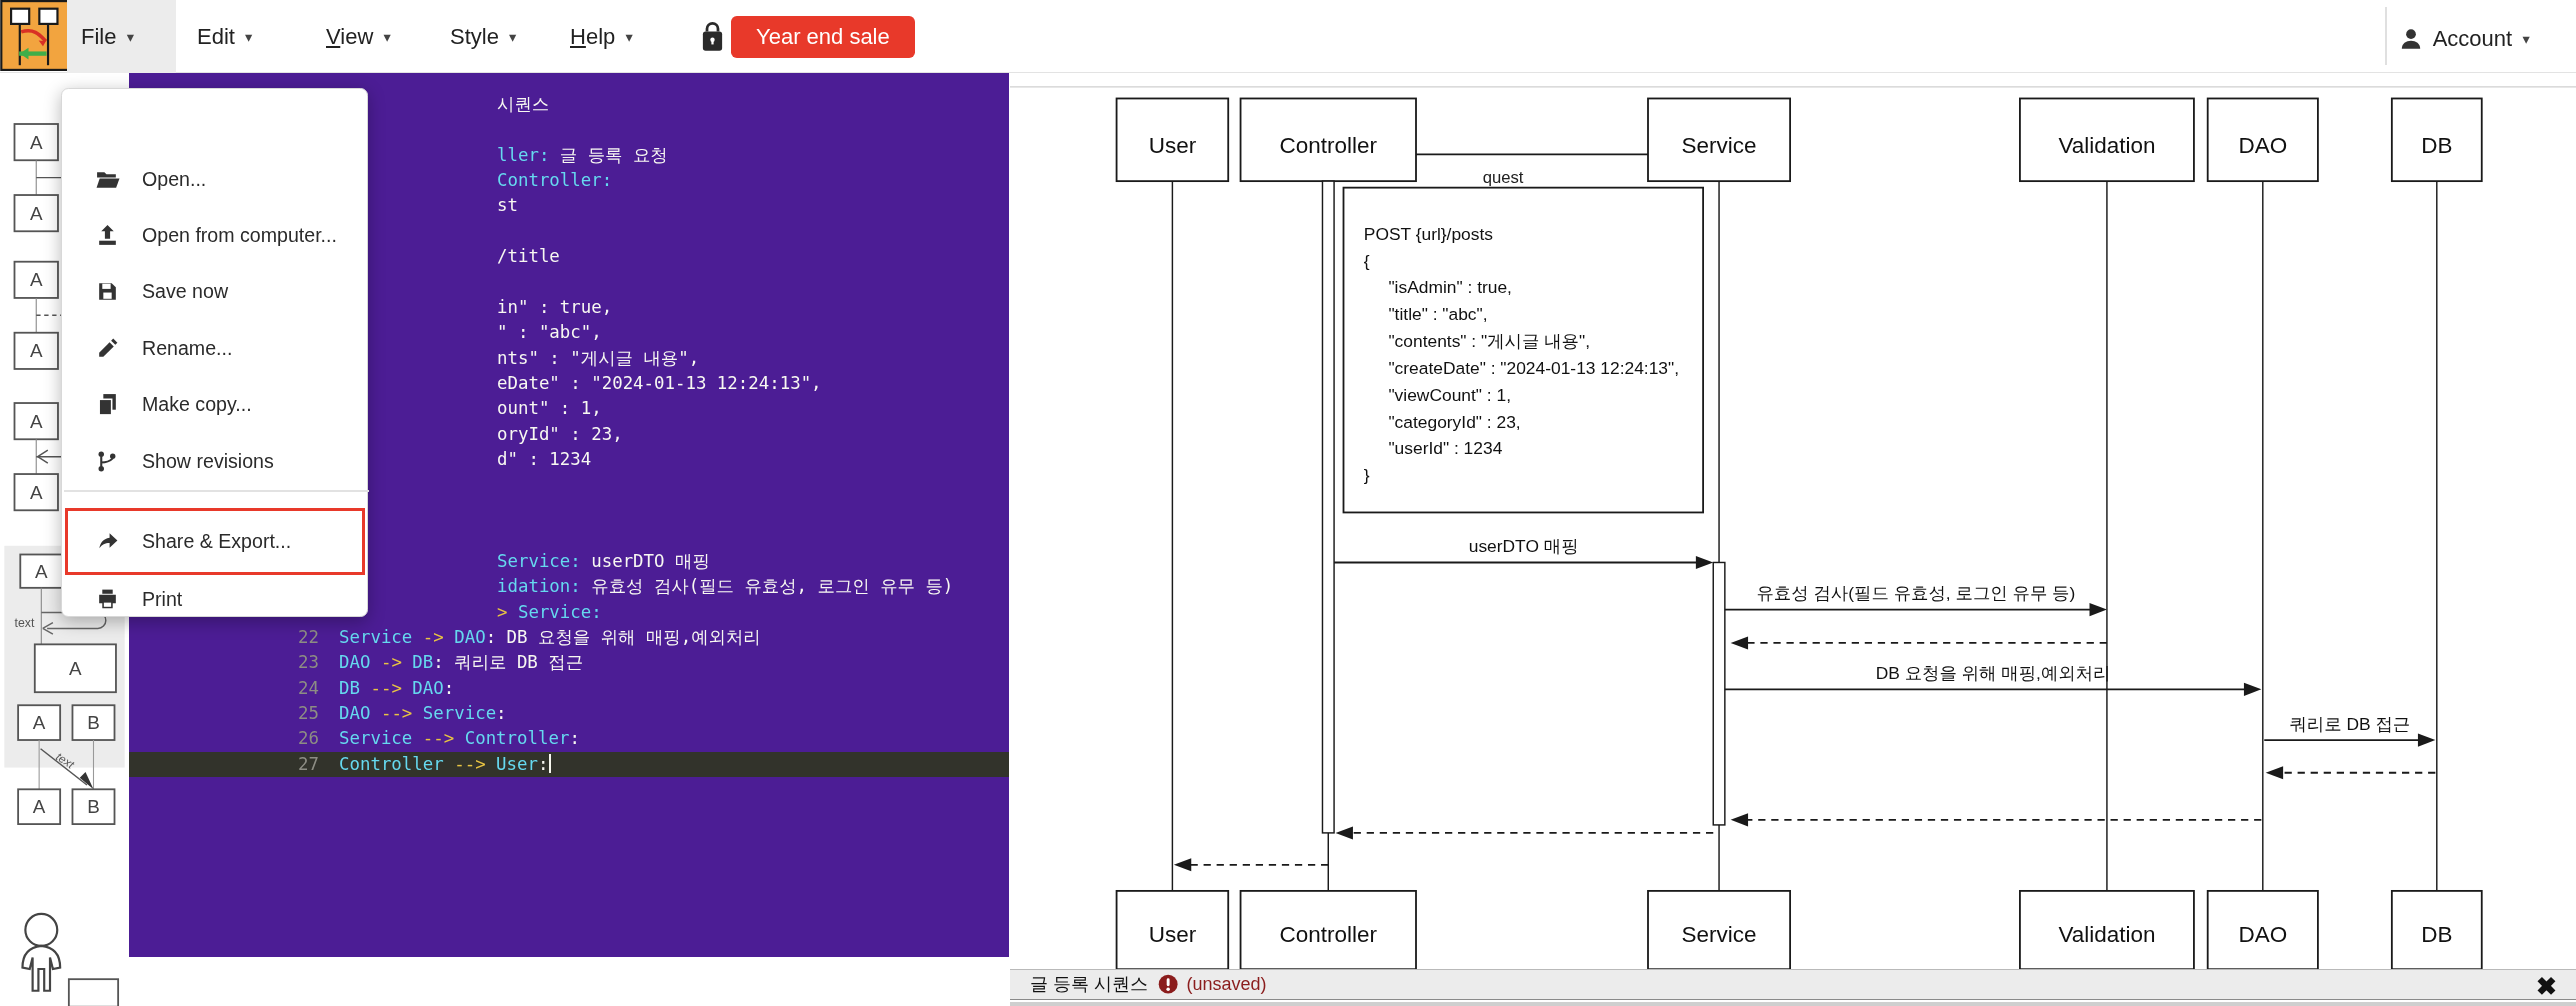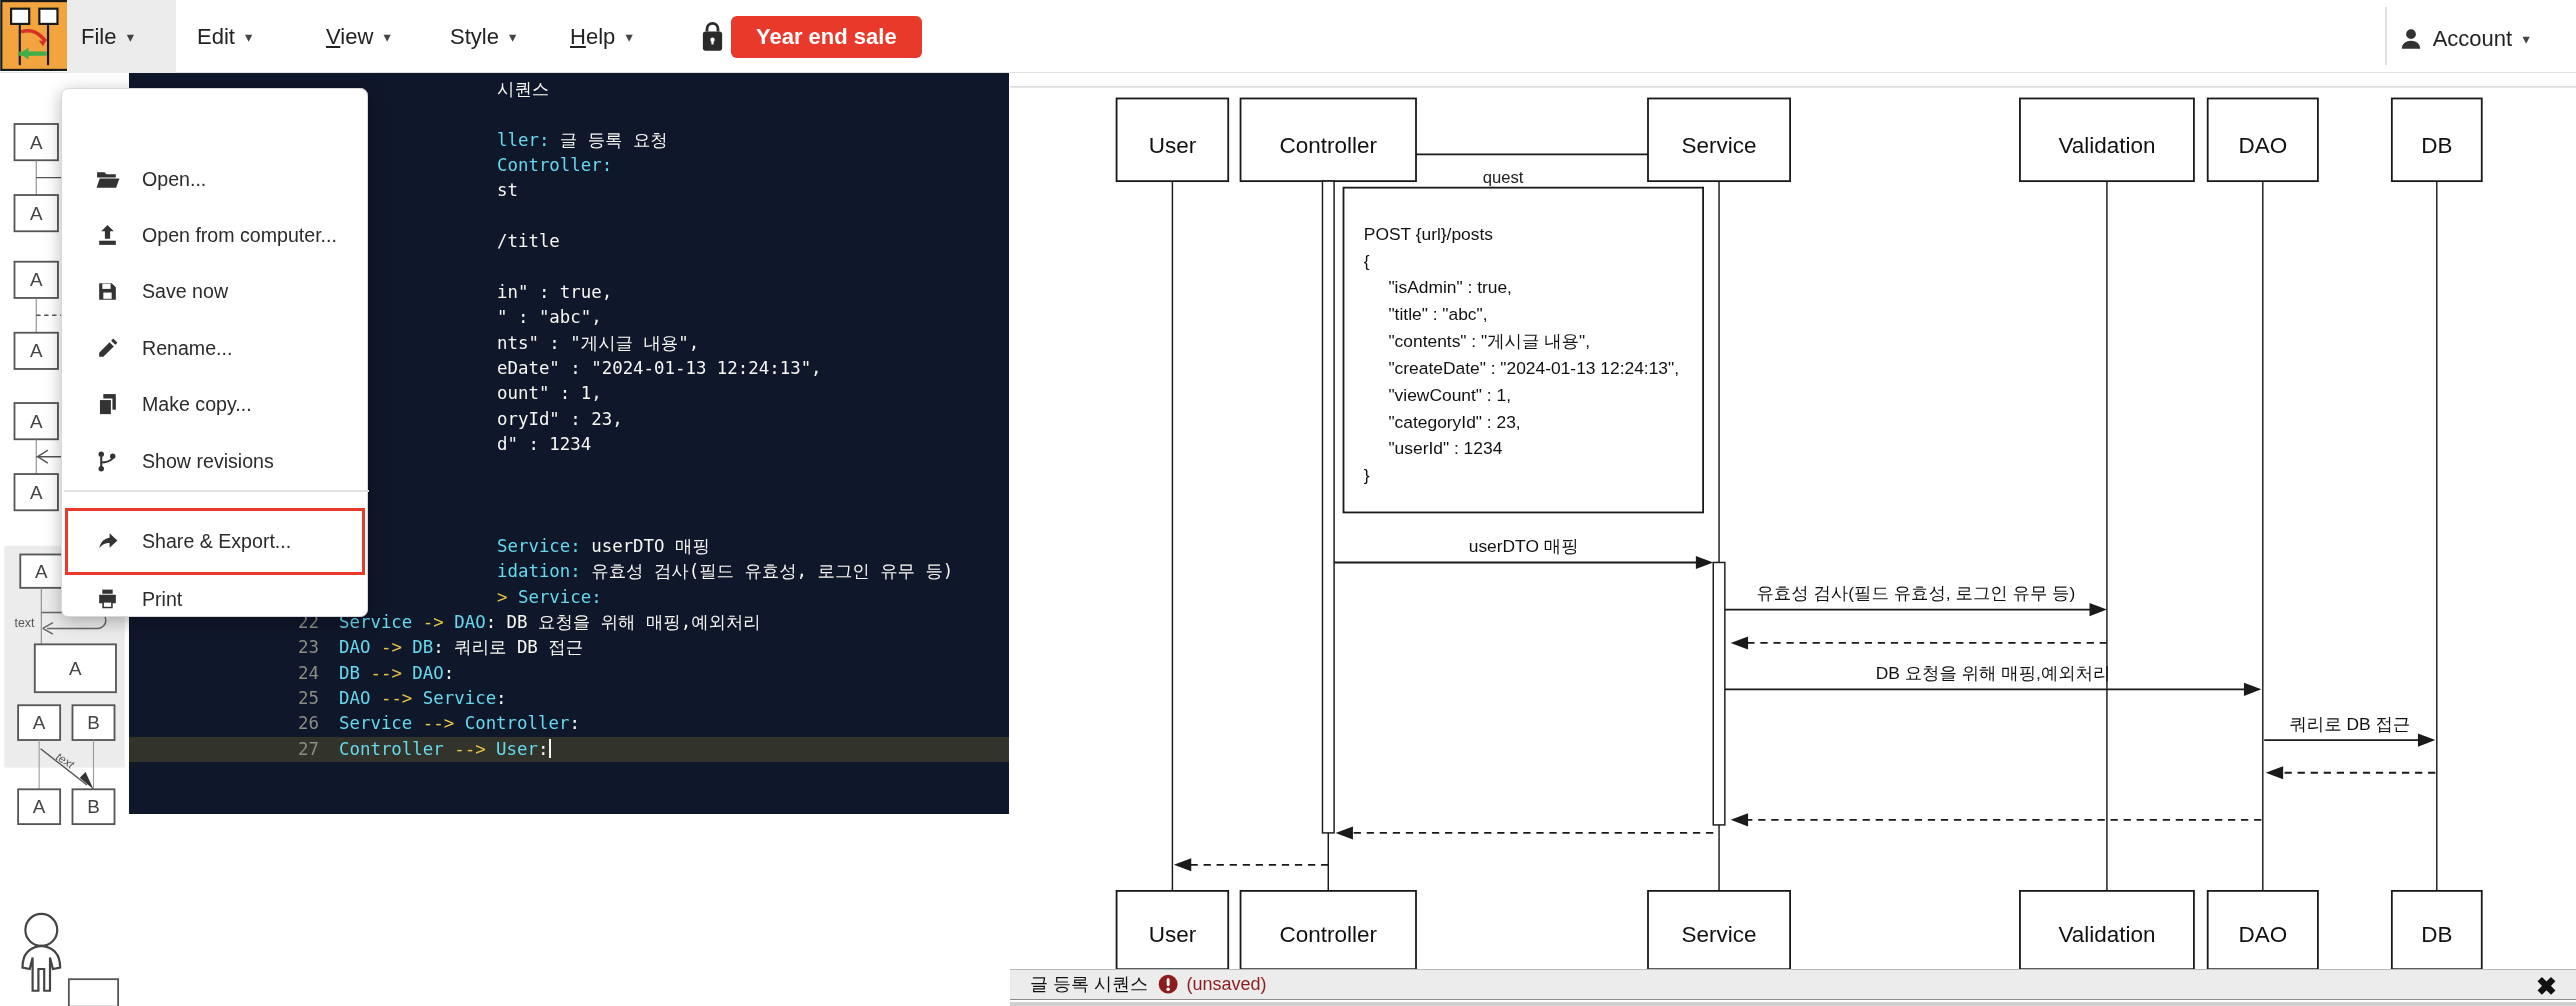--- a/index.html
+++ b/index.html
@@ -10,31 +10,31 @@
   
   #topbar { position:absolute; left:0; top:0; width:2576px; height:73px; background:#fff;
             border-bottom:1.5px solid #e3e3e3; z-index:30; }
   #logo { position:absolute; left:0; top:0; }
   .mb-active { position:absolute; left:67px; top:0; width:109px; height:73px; background:#ececec; }
   .mb-item { position:absolute; top:0; height:73px; display:flex; align-items:center; cursor:pointer; }
   .mb-label { font-size:22px; color:#222; }
   .mb-caret { font-size:14.5px; color:#444; margin-left:10.2px; }
   #bag-icon { position:absolute; left:696px; top:19px; }
   #sale-btn { position:absolute; left:731px; top:16px; height:42px; padding:0 25px; background:#e8392a;
-              border-radius:5.8px; color:#fff; font-size:22px; font-weight:bold; display:flex;
+              border-radius:5.8px; color:#fff; font-size:22px; font-weight:normal; display:flex;
               align-items:center; border:none; cursor:pointer; }
   #acct-divider { position:absolute; left:2385px; top:7.3px; width:1.5px; height:58px; background:#e0e0e0; }
   #account { position:absolute; left:2398px; top:2px; height:73px; display:flex; align-items:center; cursor:pointer; }
   #account .mb-label { margin-left:8.7px; }
 
   
   #sidebar { position:absolute; left:0; top:73px; width:129px; height:934px; background:#fff; }
 
   
-  #editor { position:absolute; left:129px; top:58px; width:880px; height:756px; background:#0f172a; overflow:hidden; }
+  #editor { position:absolute; left:129px; top:73px; width:880px; height:884px; background:#4c1d95; overflow:hidden; }
   .ed-row { position:absolute; left:0; width:880px; height:25.4px; line-height:25.4px;
             font-family:"DejaVu Sans Mono", monospace; font-size:17.4px; white-space:pre; }
   .ed-row.cur { background:#32332b; }
   .ed-num { position:absolute; left:145px; width:45px; text-align:right; color:#8d8d84; }
   .ed-code { position:absolute; top:0; }
   .sw { color:#f8f8f2; } .sk { color:#66d9ef; } .sy { color:#e8c442; }
   #cursor { display:inline-block; width:2.2px; height:19px; background:#f8f8f0; vertical-align:-2.9px; margin-left:0.7px; }
 
   
   #diagram { position:absolute; left:1010px; top:73px; width:1566px; height:934px; background:#fff; }

